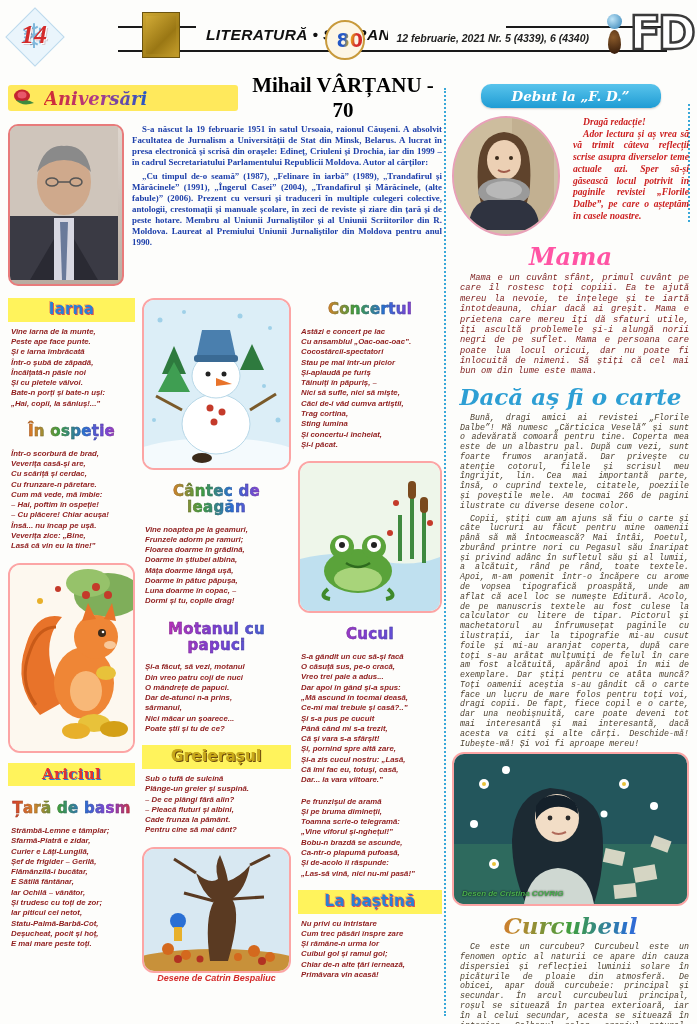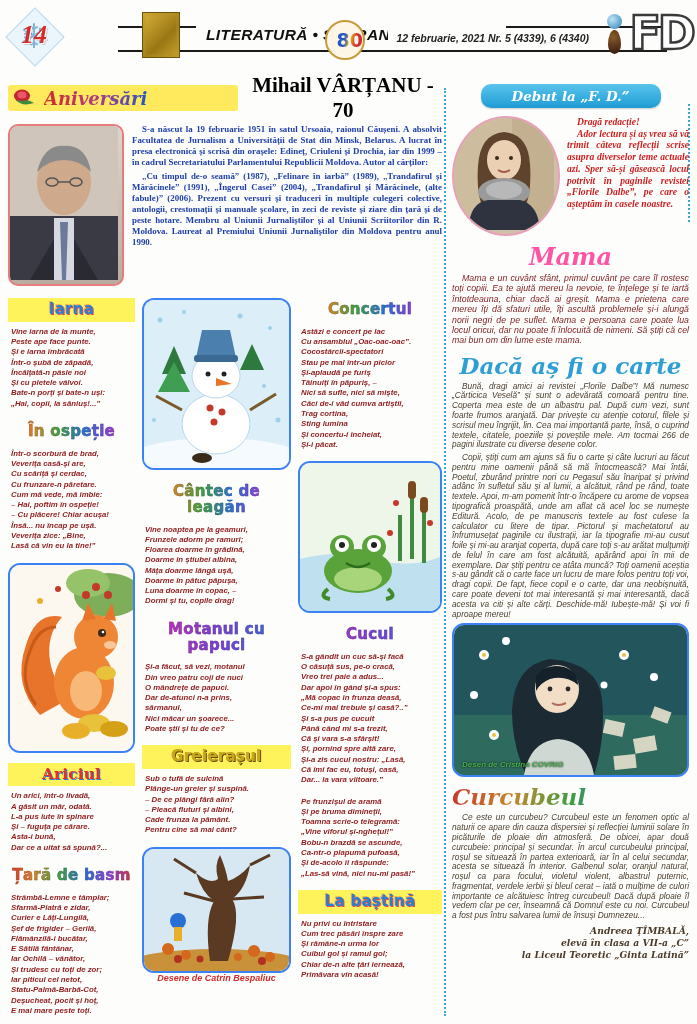--- a/index.html
+++ b/index.html
@@ -50,39 +50,39 @@
   .h-blue{color:#2a7fd4;text-shadow:1px 1px 0 #e05050,-1px -1px 0 #e0505066;}
   .h-red{color:#e23030;font-family:"DejaVu Serif",serif;text-shadow:1px 1px 0 #2a7fd4;}
   .h-rain{background-image:linear-gradient(90deg,#d4302a,#d7822a,#3f9e3f,#2a6fd4,#8a3fd4,#d4302a);-webkit-background-clip:text;background-clip:text;color:transparent;-webkit-text-stroke:.5px #00000045;}
   .h-rain{background-color:#fff35c;}
   .h-mag{background-image:linear-gradient(90deg,#d42ba8,#7a3fd4,#2a6fd4);-webkit-background-clip:text;background-clip:text;color:transparent;-webkit-text-stroke:.5px #00000045;background-color:#fff35c;}
   .h-gold{color:#c8a818;text-shadow:1px 1px 0 #6b4a10,-0.5px -0.5px 0 #6b4a1066;}
   .pl{font:italic bold 7.8px "Liberation Sans",sans-serif;color:#8f1d1d;line-height:1.32;padding-left:3px;}
   .pl div{white-space:nowrap;}
 
   
-  figure{margin:0 0 10px 0;border:2px solid #3b82f6;border-radius:12px;overflow:hidden;position:relative;background:#fff;}
+  figure{margin:0 0 10px 0;border:2px solid #fca5a5;border-radius:12px;overflow:hidden;position:relative;background:#fff;}
   figure svg{display:block;}
   .cap-red{font:italic bold 9px "Liberation Sans",sans-serif;color:#d42b2b;text-align:center;margin:-4px 0 8px 0;}
   .cap-green{position:absolute;left:8px;bottom:6px;font:italic bold 8px "Liberation Sans",sans-serif;color:#49b04e;text-shadow:0 0 2px #000;}
 
   
   .right{position:absolute;left:452px;top:84px;width:237px;}
   .ribbon{width:172px;margin:0 auto 8px auto;background:linear-gradient(#59c4ec,#1f9cd4);border-radius:10px;text-align:center;padding:3px 4px;box-shadow:0 1px 2px #0003;}
   .ribbon span{font:italic bold 13.5px "DejaVu Serif",serif;color:#fff;}
-  .intro-row{display:flex;gap:7px;}
+  .intro-row{display:flex;gap:13px;}
   .photo-girl{flex:none;width:104px;height:116px;border-radius:50%;border:2px solid #e8a0b8;overflow:hidden;background:#cfc0a8;}
   .letter{flex:1;font:bold italic 9.6px "Liberation Serif",serif;color:#cc1f1f;text-align:justify;line-height:1.22;}
   .letter p{margin:0;text-indent:10px;}
   .mama-title{margin:6px 0 2px 0;text-align:center;font:italic 900 24px "DejaVu Serif",serif;color:#ff54a4;}
-  .script{font-family:Liberation Sans, sans-serif;font-style:italic;text-align:justify;line-height:1.18;margin:0 0 3px 0;text-indent:10px;}
+  .script{font-family:Liberation Mono, monospace;font-style:italic;text-align:justify;line-height:1.18;margin:0 0 3px 8px;text-indent:10px;}
   .s-red{color:#7c1d1d;font-size:8.8px;}
   .s-brown{color:#4c4030;font-size:8.3px;}
   .carte-title{margin:6px 0 3px 0;text-align:center;font:italic 900 23px "DejaVu Serif",serif;color:#2e9fd4;}
-  .curc-title{margin:6px 0 3px 0;font:italic 900 23px "DejaVu Serif",serif;background-image:linear-gradient(90deg,#c8392e,#c8862e,#3f9e3f,#2a6fd4,#8a3fd4);-webkit-background-clip:text;background-clip:text;color:transparent;}
+  .curc-title{margin:6px 0 3px 0;text-align:center;font:italic 900 23px "DejaVu Serif",serif;background-image:linear-gradient(90deg,#c8392e,#c8862e,#3f9e3f,#2a6fd4,#8a3fd4);-webkit-background-clip:text;background-clip:text;color:transparent;}
   .signature{margin-top:4px;font:italic bold 9.2px "DejaVu Serif",serif;color:#4c3a28;text-align:right;line-height:1.3;}
 </style>
 </head>
 <body>
 
 <div class="page">
 
   <div class="hdr">
     <div class="rule r1"></div>
     <div class="rule r2"></div>
@@ -196,28 +196,20 @@
             <ellipse cx="96" cy="108" rx="10" ry="7" fill="#e8c23a"></ellipse>
             <ellipse cx="84" cy="158" rx="16" ry="9" fill="#e8c23a"></ellipse>
             <ellipse cx="104" cy="164" rx="14" ry="8" fill="#d4a017"></ellipse>
             <ellipse cx="66" cy="166" rx="14" ry="8" fill="#e8b02a"></ellipse>
             <circle cx="48" cy="24" r="3" fill="#c43a2a"></circle>
               <circle cx="30" cy="36" r="3" fill="#e8b02a"></circle>
           </svg>
         </figure>
         <section class="poem">
           <h3 class="ph h-red">Ariciul</h3>
-          <div class="pl">
-              <div>Un arici, într-o livadă,</div>
-              <div>A găsit un măr, odată.</div>
-              <div>L-a pus iute în spinare</div>
-              <div>Și – fuguța pe cărare.</div>
-              <div>Asta-i bună,</div>
-              <div>Dar ce a uitat să spună?...</div>
-            </div>
         </section>
         <section class="poem">
           <h3 class="ph h-rain">Țară de basm</h3>
           <div class="pl">
               <div>Strâmbă-Lemne e tâmplar;</div>
               <div>Sfarmă-Piatră e zidar,</div>
               <div>Curier e Lăți-Lungilă,</div>
               <div>Șef de frigider – Gerilă,</div>
               <div>Flămânzilă-i bucătar,</div>
               <div>E Sătilă fântânar,</div>
@@ -370,21 +362,21 @@
             <path d="M28 126 Q18 134 30 136 M88 126 Q98 134 86 136" stroke="#3f8a2a" stroke-width="4" fill="none"></path>
           </svg>
         </figure>
         <section class="poem">
           <h3 class="ph h-mag">Cucul</h3>
           <div class="pl">
               <div>S-a gândit un cuc să-și facă</div>
               <div>O căsuță sus, pe-o cracă,</div>
               <div>Vreo trei paie a adus...</div>
               <div>Dar apoi în gând și-a spus:</div>
-              <div>„Mă copac în frunza deasă,</div>
+              <div>„Mă ascund în tocmai deasă,</div>
               <div>Ce-mi mai trebuie și casă?..”</div>
               <div>Și s-a pus pe cucuit</div>
               <div>Până când mi s-a trezit,</div>
               <div>Că și vara s-a sfârșit!</div>
               <div>Și, pornind spre altă zare,</div>
               <div>Și-a zis cucul nostru: „Lasă,</div>
               <div>Că îmi fac eu, totuși, casă,</div>
               <div>Dar... la vara viitoare.”</div>
             </div>
         </section>

